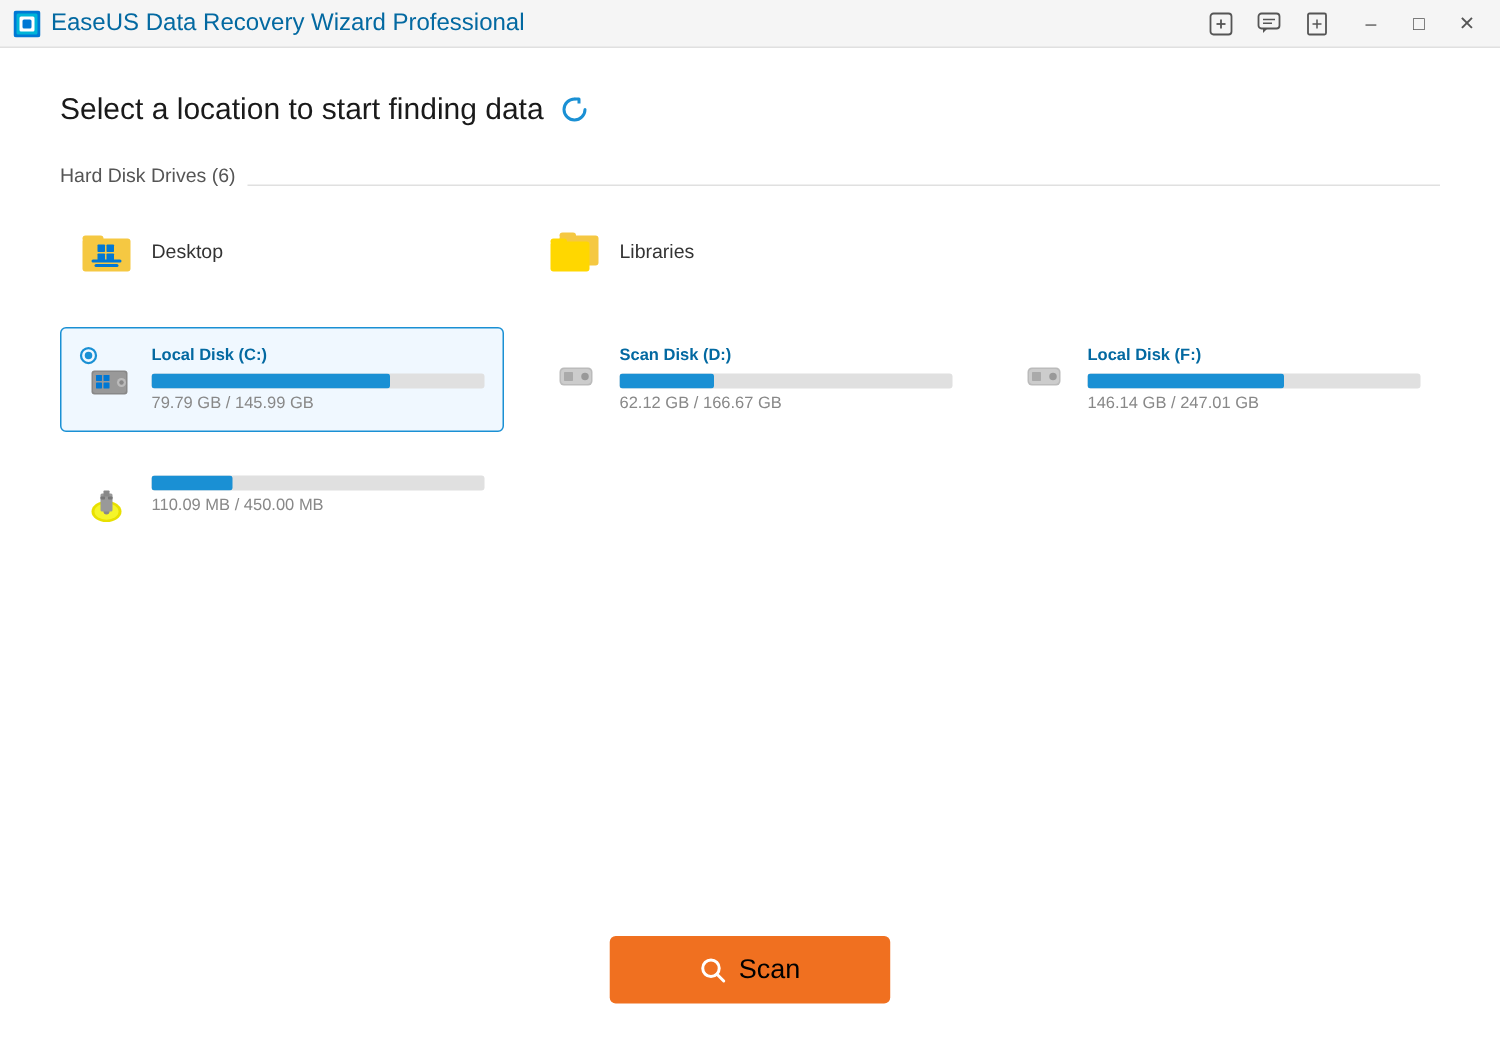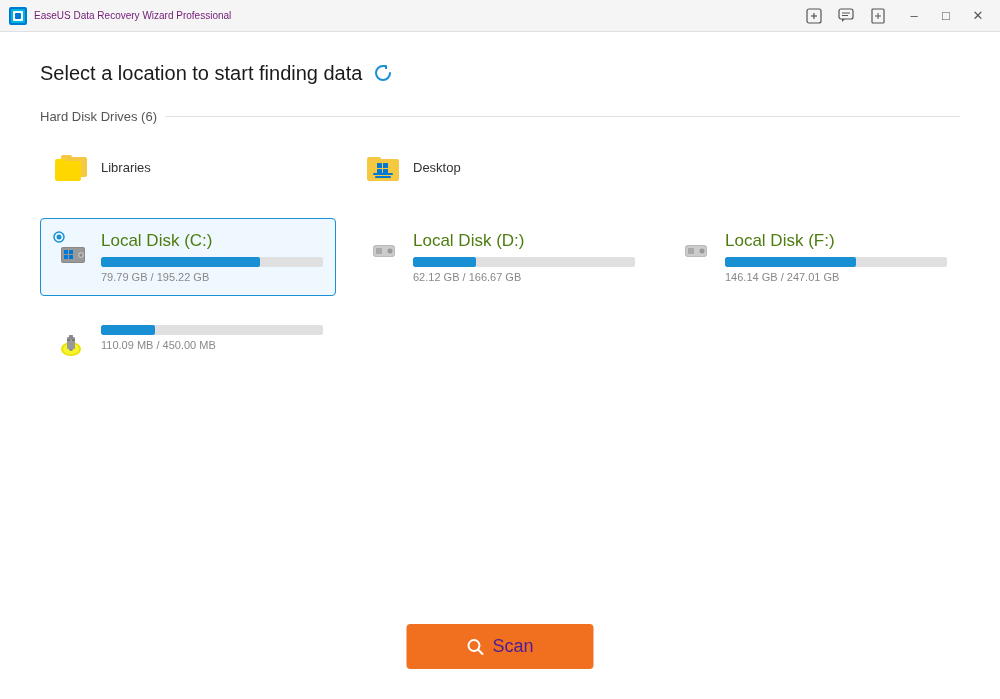--- a/index.html
+++ b/index.html
@@ -14,21 +14,21 @@
       align-items: center;
       padding: 0 8px;
       user-select: none;
     }
     .titlebar-icon {
       width: 20px; height: 20px; margin-right: 6px;
       display: flex; align-items: center; justify-content: center;
     }
     .titlebar-icon svg { width: 18px; height: 18px; }
     .titlebar-title {
-      font-size: 10px; color: #701a75; flex: 1;
+      font-size: 16px; color: #0369a1; flex: 1;
     }
     .titlebar-buttons {
       display: flex; gap: 4px;
     }
     .titlebar-btn {
       width: 28px; height: 28px;
       display: flex; align-items: center; justify-content: center;
       cursor: pointer; border-radius: 3px; font-size: 13px; color: #555;
       border: none; background: transparent;
     }
@@ -54,21 +54,21 @@
       font-size: 20px; font-weight: 500; color: #1a1a1a;
     }
     .refresh-icon {
       width: 22px; height: 22px; cursor: pointer; color: #1a90d4;
       display: flex; align-items: center; justify-content: center;
     }
 
     
     .section-title {
       font-size: 13px; color: #555; margin-bottom: 12px;
-      display: flex; align-items: center; gap: 8px;
+      display: flex; align-items: flex-end; gap: 8px;
     }
     .section-divider {
       flex: 1; height: 1px; background: #e0e0e0;
     }
 
     
     .drives-grid {
       display: grid;
       grid-template-columns: repeat(3, 1fr);
       gap: 16px;
@@ -89,21 +89,21 @@
       gap: 12px;
       padding: 12px;
       border: 1.5px solid transparent;
       border-radius: 4px;
       cursor: pointer;
     }
     .drive-item.selected { border-color: #1a90d4; background: #f0f8ff; }
 
     .drive-icon { width: 36px; height: 36px; flex-shrink: 0; }
     .drive-info { flex: 1; min-width: 0; }
-    .drive-name { font-size: 17px; color: #4d7c0f; margin-bottom: 6px; font-weight: 400; }
+    .drive-name { font-size: 11px; color: #0369a1; margin-bottom: 6px; font-weight: 700; }
     .drive-bar-bg { height: 10px; background: #e0e0e0; border-radius: 2px; overflow: hidden; margin-bottom: 4px; }
     .drive-bar-fill { height: 100%; background: #1a90d4; border-radius: 2px; }
     .drive-size { font-size: 11px; color: #888; }
 
     .folder-item {
       display: flex;
       align-items: center;
       gap: 12px;
       padding: 12px;
       border: 1.5px solid transparent;
@@ -115,21 +115,21 @@
 
     
     .scan-btn-container {
       position: absolute;
       bottom: 30px;
       left: 50%;
       transform: translateX(-50%);
     }
     .scan-btn {
       background: #f07020;
-      color: #4c1d95;
+      color: #000000;
       border: none;
       border-radius: 4px;
       padding: 12px 60px;
       font-size: 18px;
       font-weight: 500;
       cursor: pointer;
       display: flex;
       align-items: center;
       gap: 8px;
       min-width: 148px;
@@ -194,48 +194,48 @@
 
   <div class="section-title">
     <span>Hard Disk Drives (6)</span>
     <div class="section-divider"></div>
   </div>
 
   <div class="folders-row">
 
     <div class="folder-item">
       <div class="folder-icon">
-        <svg width="36" height="36" viewBox="0 0 36 36" xmlns="http://www.w3.org/2000/svg">
-
-          <rect x="8" y="8" width="26" height="20" rx="2" fill="#f5c842"></rect>
-          <rect x="8" y="6" width="11" height="4" rx="2" fill="#f5c842"></rect>
-
-          <rect x="2" y="12" width="26" height="20" rx="2" fill="#ffd700"></rect>
-          <rect x="2" y="10" width="11" height="4" rx="2" fill="#ffd700"></rect>
-        </svg>
-      </div>
-      <span class="folder-name">Libraries</span>
-    </div>
-
-    <div class="folder-item">
-      <div class="folder-icon">
         
         <svg width="36" height="36" viewBox="0 0 36 36" xmlns="http://www.w3.org/2000/svg">
           <rect x="2" y="10" width="32" height="22" rx="2" fill="#f5c842"></rect>
           <rect x="2" y="8" width="14" height="4" rx="2" fill="#f5c842"></rect>
           <rect x="8" y="24" width="20" height="2" rx="1" fill="#0078d4"></rect>
           <rect x="10" y="27" width="16" height="2" rx="1" fill="#0078d4"></rect>
 
           <rect x="12" y="14" width="5" height="5" rx="0.5" fill="#0078d4"></rect>
           <rect x="18" y="14" width="5" height="5" rx="0.5" fill="#0078d4"></rect>
           <rect x="12" y="20" width="5" height="5" rx="0.5" fill="#0078d4"></rect>
           <rect x="18" y="20" width="5" height="5" rx="0.5" fill="#0078d4"></rect>
         </svg>
       </div>
       <span class="folder-name">Desktop</span>
+    </div>
+
+    <div class="folder-item">
+      <div class="folder-icon">
+        <svg width="36" height="36" viewBox="0 0 36 36" xmlns="http://www.w3.org/2000/svg">
+
+          <rect x="8" y="8" width="26" height="20" rx="2" fill="#f5c842"></rect>
+          <rect x="8" y="6" width="11" height="4" rx="2" fill="#f5c842"></rect>
+
+          <rect x="2" y="12" width="26" height="20" rx="2" fill="#ffd700"></rect>
+          <rect x="2" y="10" width="11" height="4" rx="2" fill="#ffd700"></rect>
+        </svg>
+      </div>
+      <span class="folder-name">Libraries</span>
     </div>
 
     <div></div>
   </div>
 
   <div class="drives-grid">
 
     <div class="drive-item selected">
       <div class="drive-icon">
         
@@ -253,36 +253,36 @@
           <rect x="16" y="19" width="4" height="4" rx="0.3" fill="#0078d4"></rect>
           <rect x="11" y="24" width="4" height="4" rx="0.3" fill="#0078d4"></rect>
           <rect x="16" y="24" width="4" height="4" rx="0.3" fill="#0078d4"></rect>
         </svg>
       </div>
       <div class="drive-info">
         <div class="drive-name">Local Disk (C:)</div>
         <div class="drive-bar-bg">
           <div class="drive-bar-fill" style="width: 71.7%"></div>
         </div>
-        <div class="drive-size">79.79 GB / 195.22 GB</div>
+        <div class="drive-size">79.79 GB / 145.99 GB</div>
       </div>
     </div>
 
     <div class="drive-item">
       <div class="drive-icon">
         <svg width="36" height="36" viewBox="0 0 36 36" xmlns="http://www.w3.org/2000/svg">
 
           <rect x="8" y="14" width="22" height="12" rx="3" fill="#bbb"></rect>
           <rect x="9" y="15" width="20" height="10" rx="2.5" fill="#ccc"></rect>
           <rect x="11" y="17" width="6" height="6" rx="0.5" fill="#aaa"></rect>
           <circle cx="25" cy="20" r="2.5" fill="#999"></circle>
         </svg>
       </div>
       <div class="drive-info">
-        <div class="drive-name">Local Disk (D:)</div>
+        <div class="drive-name">Scan Disk (D:)</div>
         <div class="drive-bar-bg">
           <div class="drive-bar-fill" style="width: 28.4%"></div>
         </div>
         <div class="drive-size">62.12 GB / 166.67 GB</div>
       </div>
     </div>
 
     <div class="drive-item">
       <div class="drive-icon">
         <svg width="36" height="36" viewBox="0 0 36 36" xmlns="http://www.w3.org/2000/svg">

